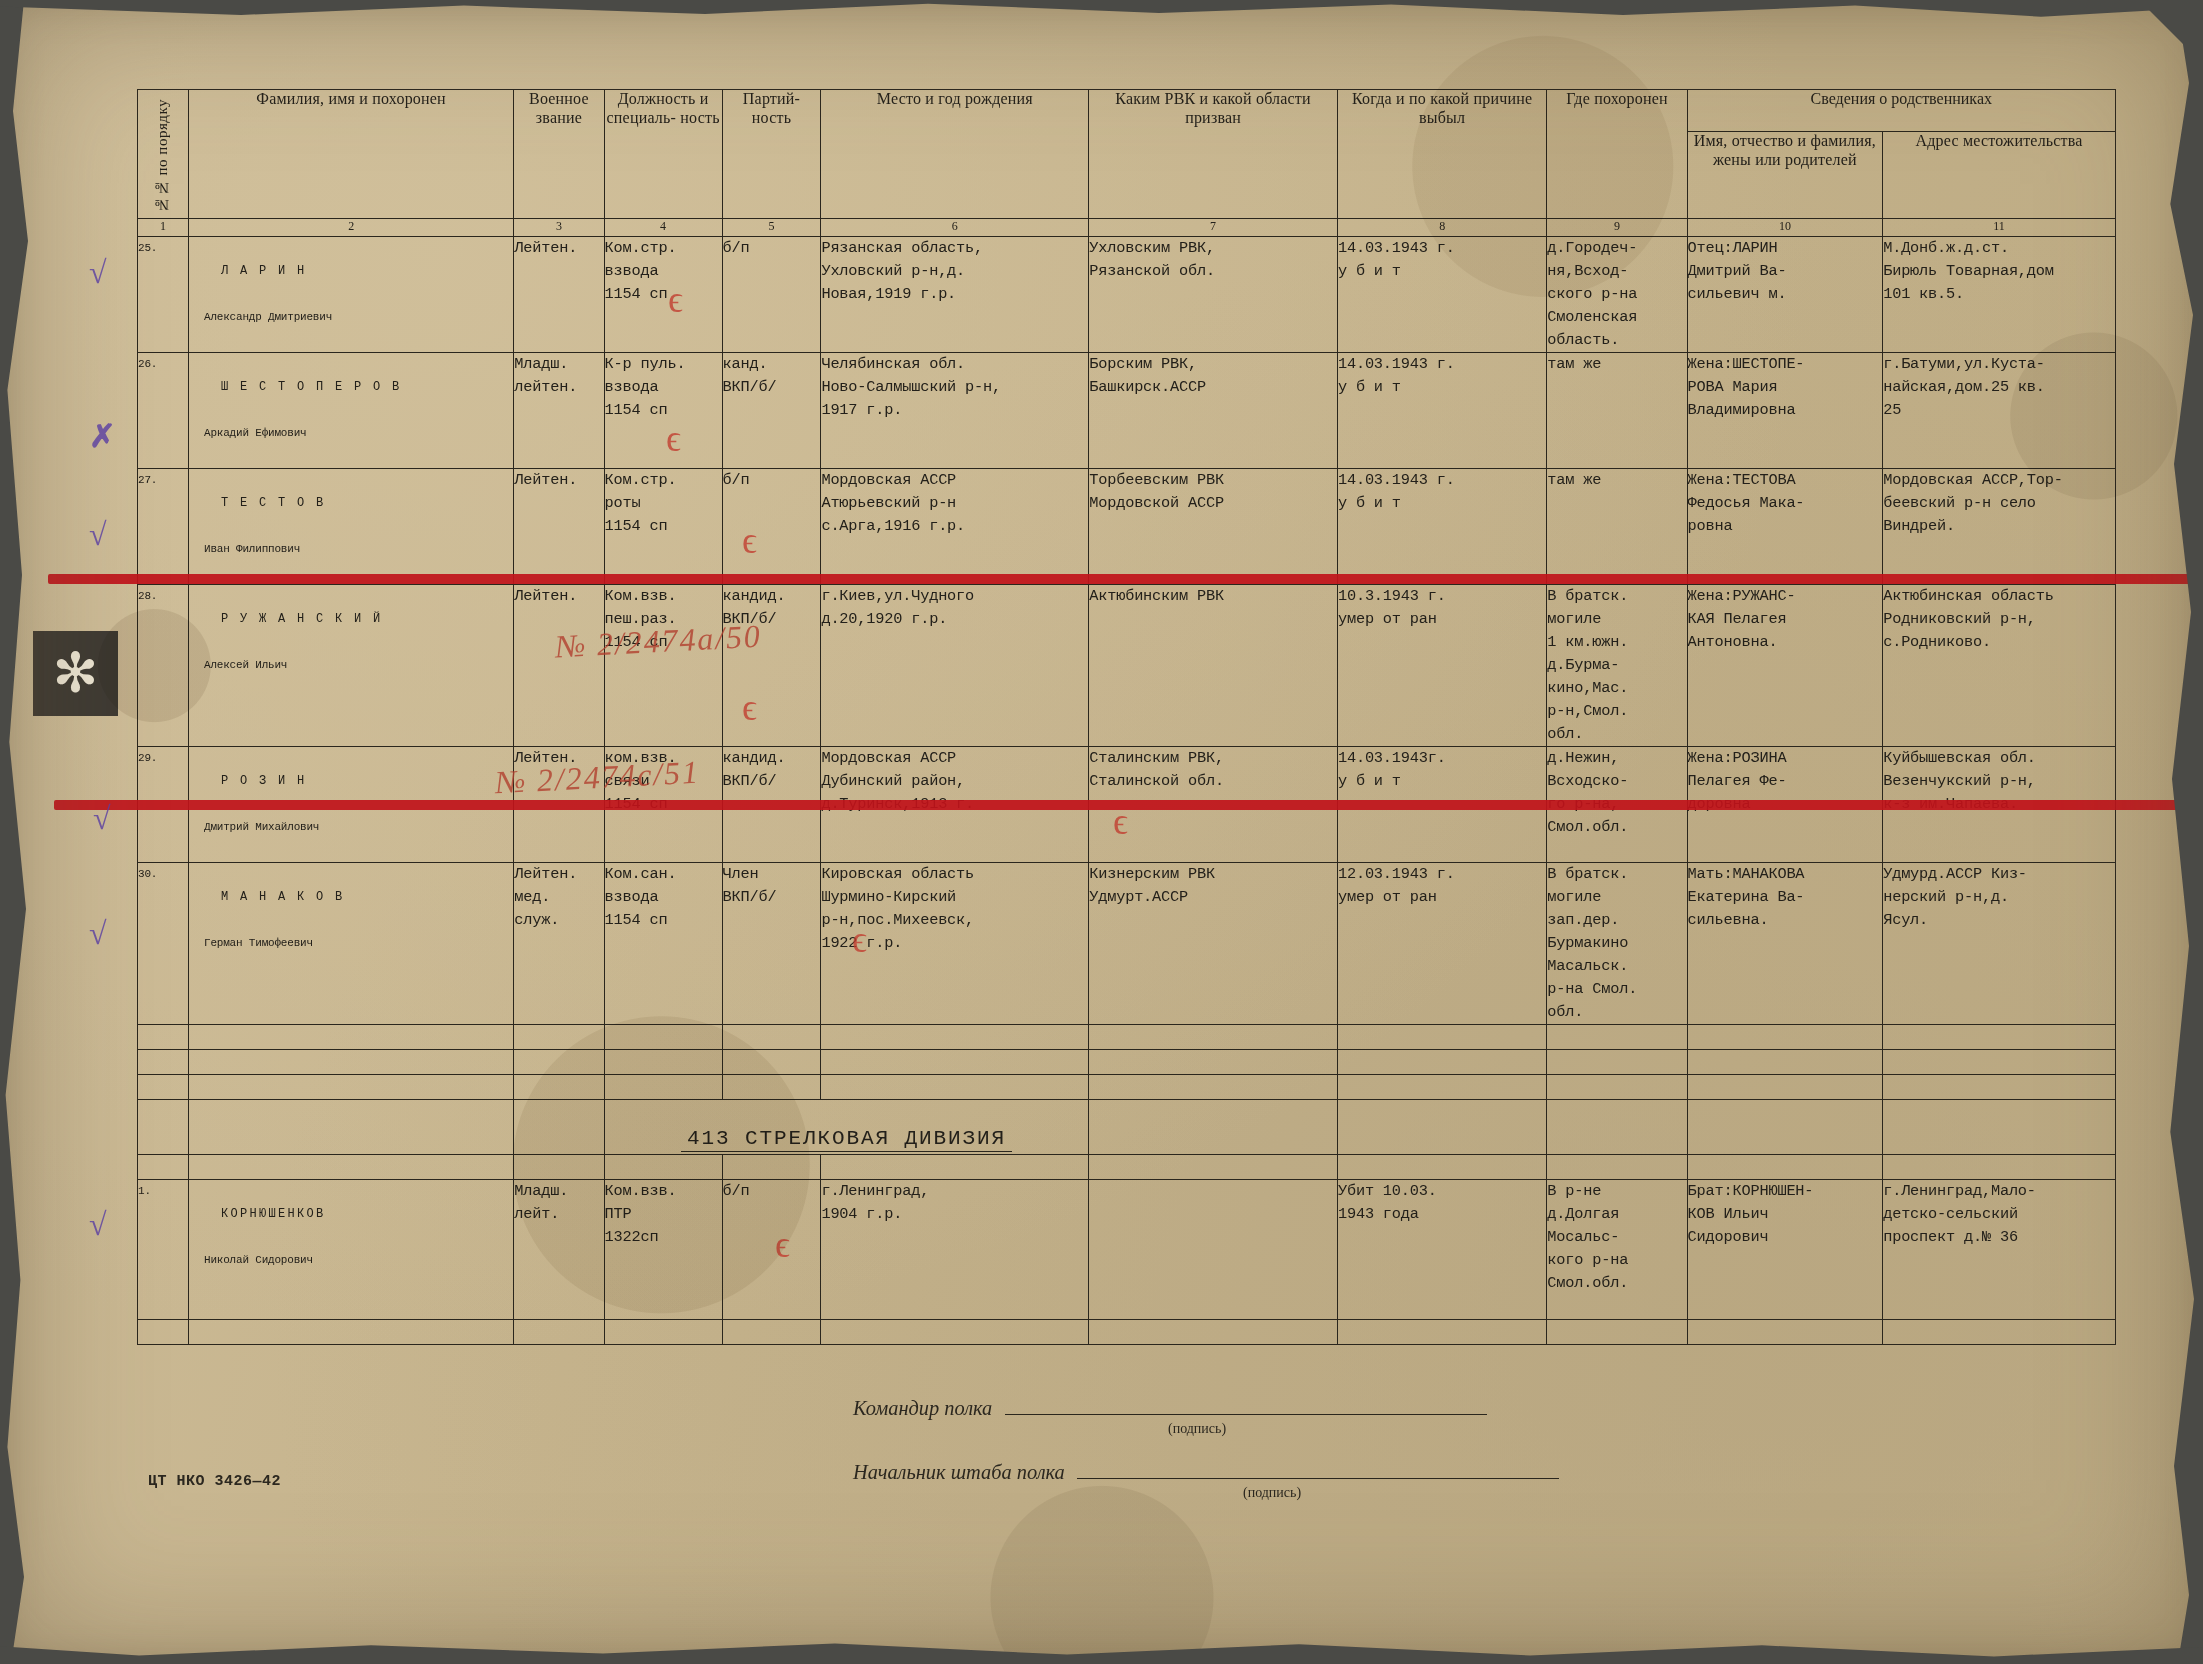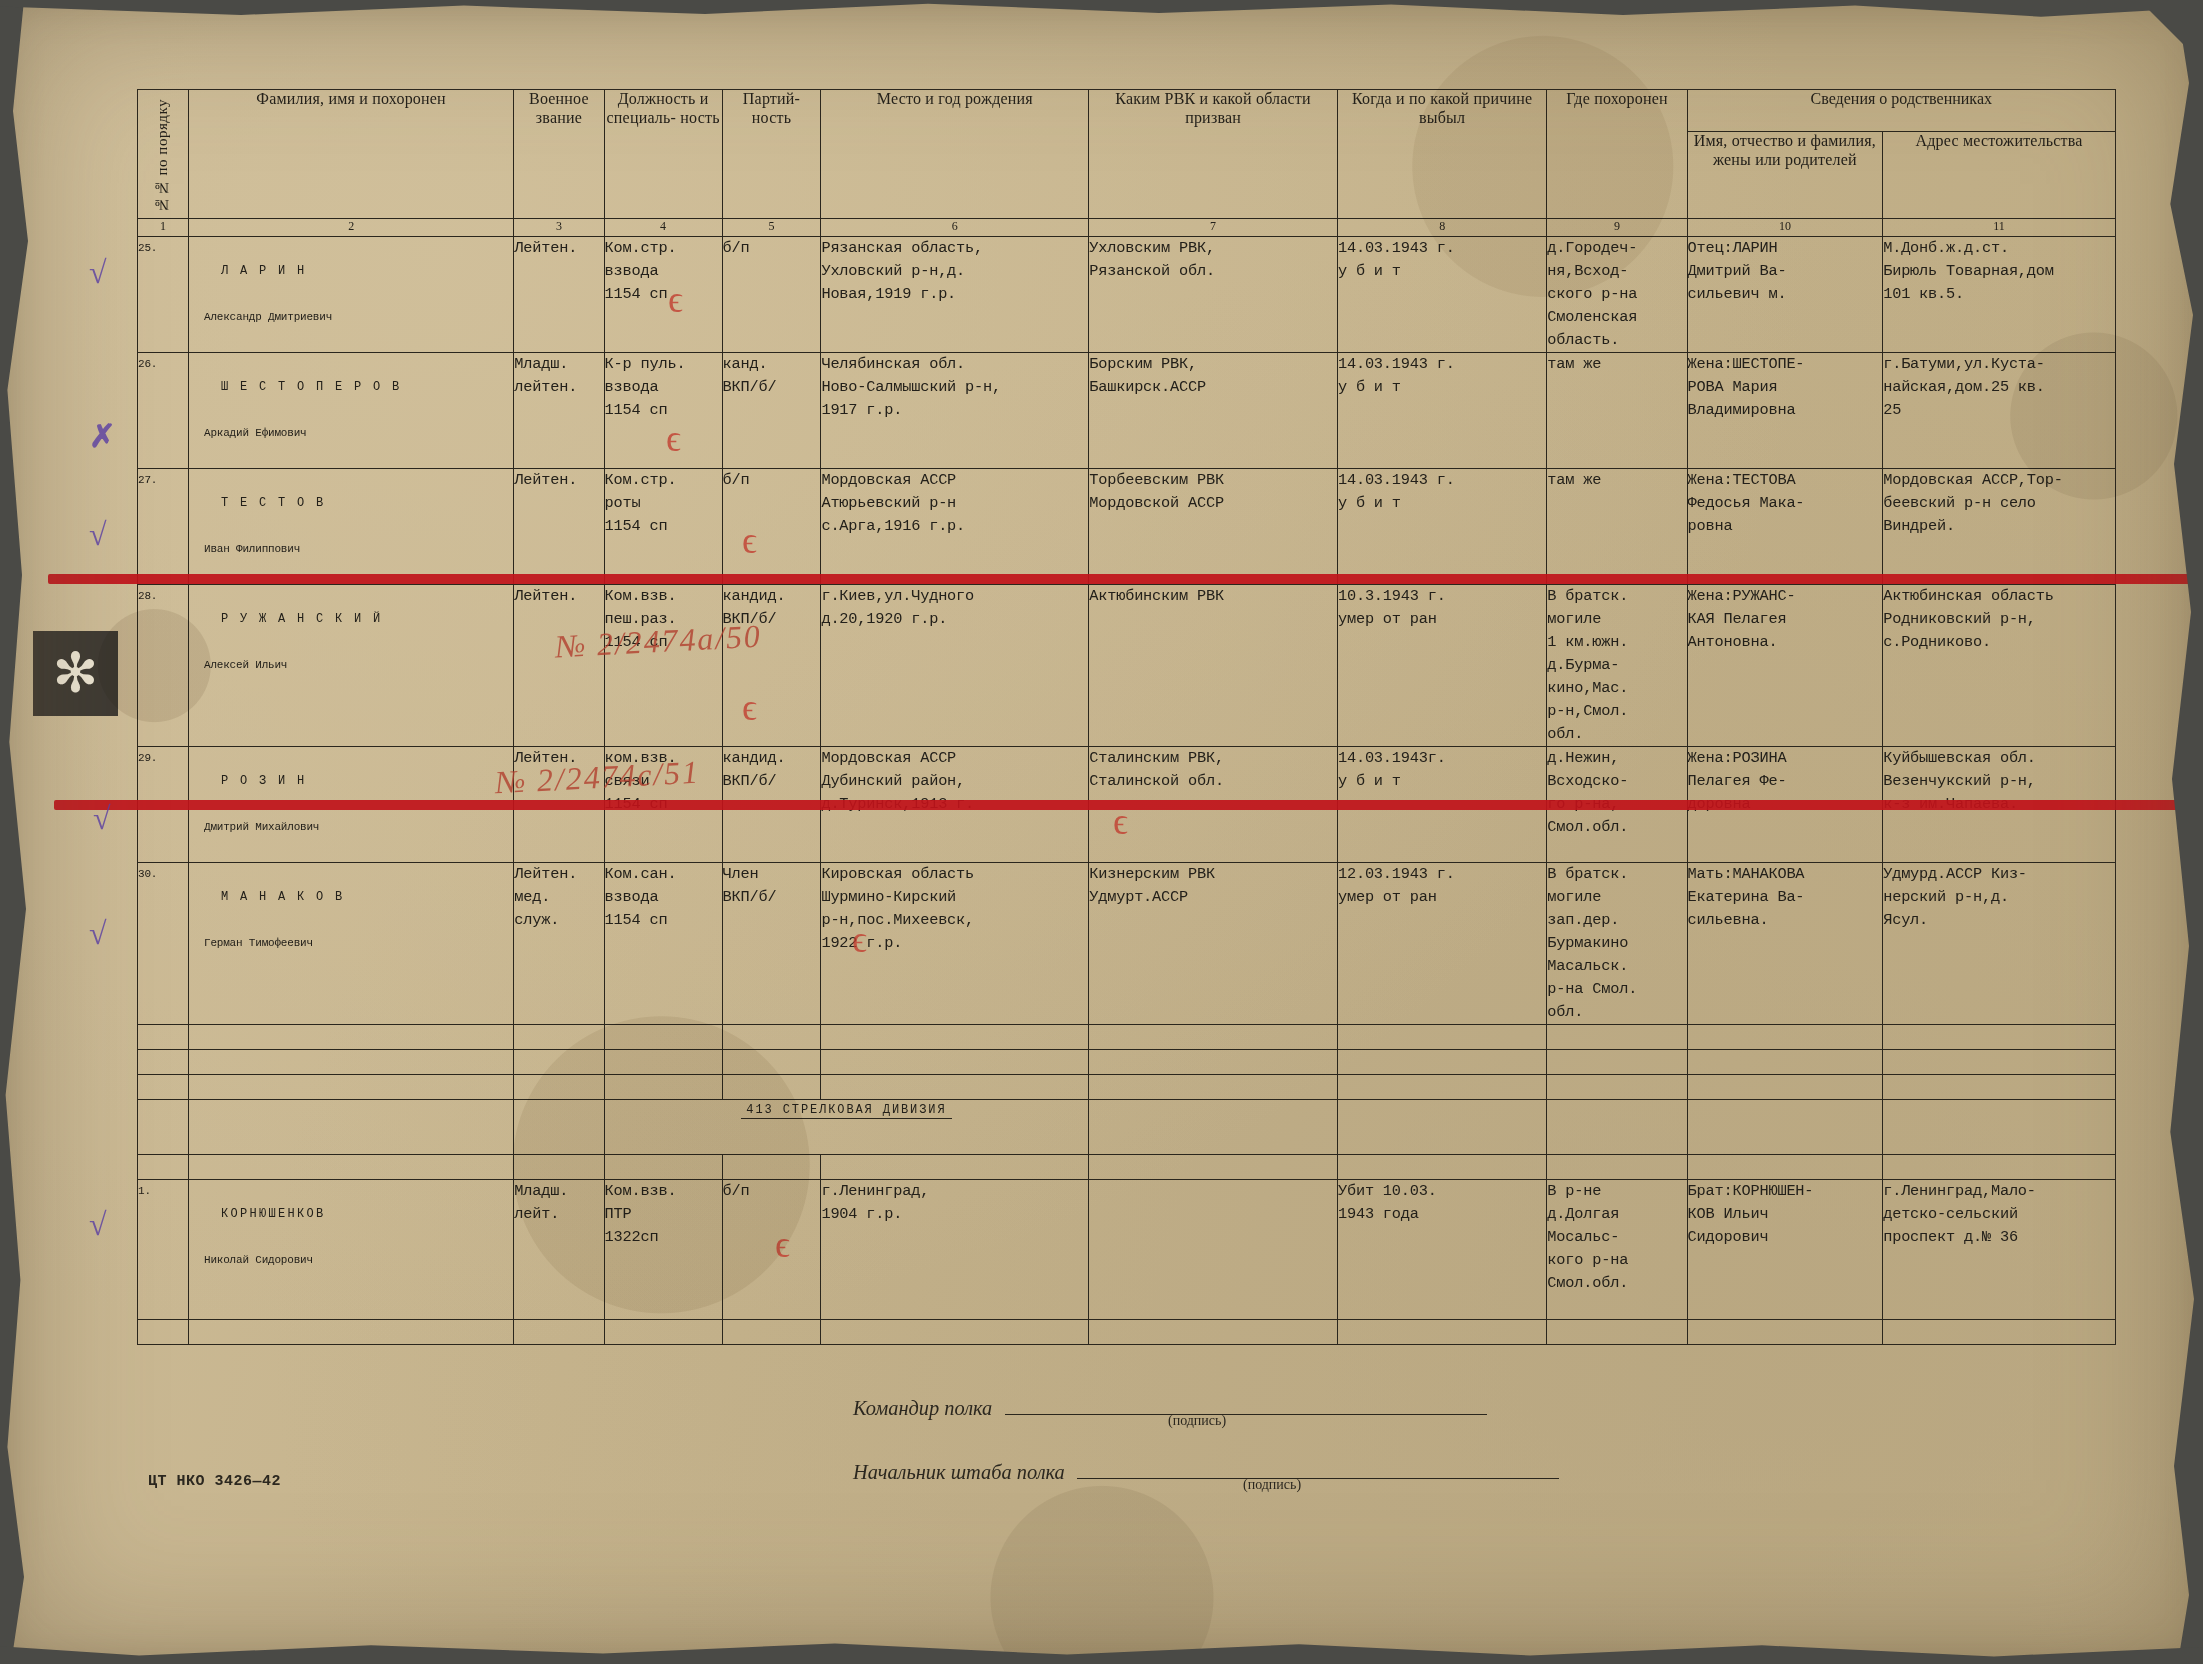--- a/index.html
+++ b/index.html
@@ -148,26 +148,26 @@
   .rowblock td { height: 109px; }
   .rowtall td { height: 139px; }
   .rowshort td { height: 89px; }
   .blank td { height: 24px; }
   .division-row td {
     height: 54px;
     text-align: center;
   }
   .division-label {
     font-family: "Liberation Mono", monospace;
-    font-size: 12px;
+    font-size: 21px;
     letter-spacing: 1.9px;
     border-bottom: 1.4px solid #2a261d;
     display: inline-block;
     padding: 0 5.6px 1.9px;
-    margin-top: 3px;
+    margin-top: 27px;
   }
   .vert-num {
     writing-mode: vertical-rl;
     transform: rotate(180deg);
     font-family: "Liberation Serif", serif;
     font-size: 15px;
     line-height: 1.05;
     text-align: center;
     display: inline-block;
     margin: 9.3px auto 0;
@@ -206,21 +206,21 @@
     border-bottom: 1.4px solid #2a261d;
     height: 15px;
     width: 482px;
     margin-left: 7.4px;
   }
   .sig-cap {
     position: absolute;
     font-size: 14px;
     font-style: normal;
     font-family: "Liberation Serif", serif;
-    top: 16px;
+    top: 24px;
   }
   .form-code {
     position: absolute;
     left: 148px;
     top: 1473px;
     font-family: "Liberation Mono", monospace;
     font-size: 15px;
     color: #2b271f;
     letter-spacing: 0.5px;
     font-weight: bold;

